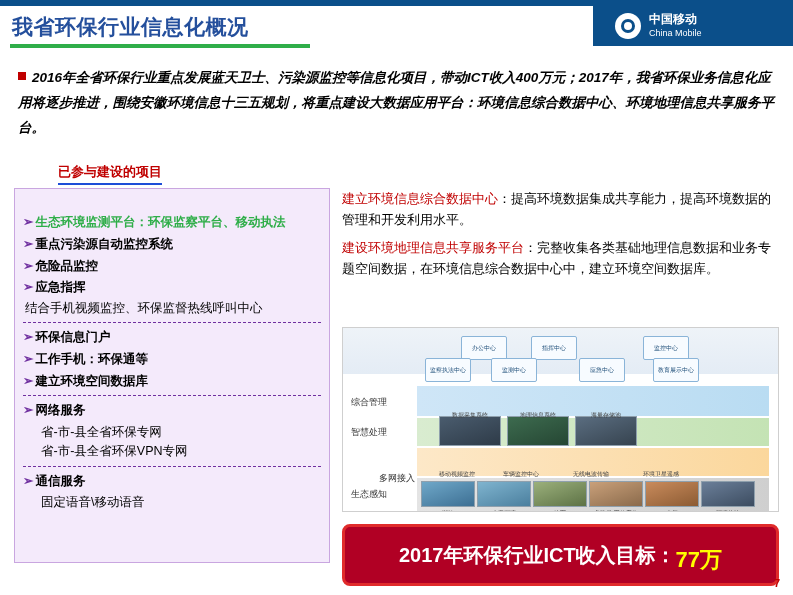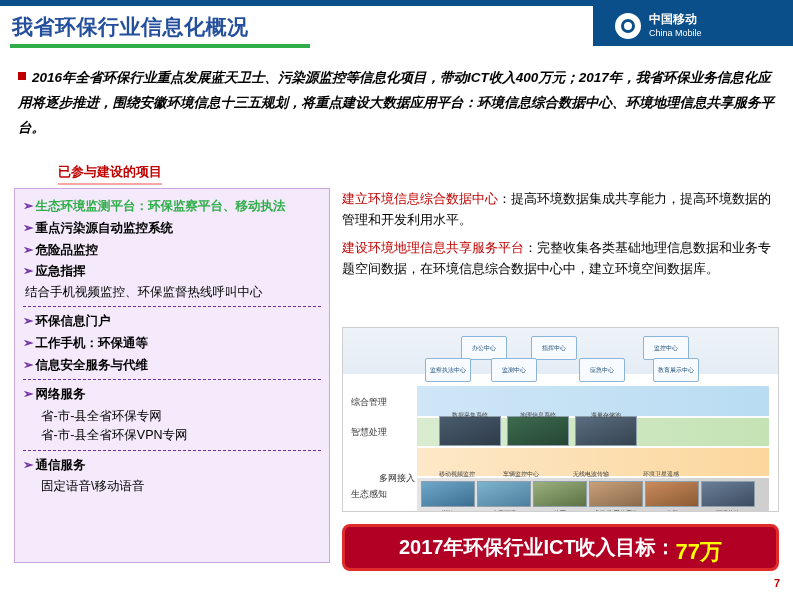--- a/index.html
+++ b/index.html
@@ -98,32 +98,32 @@
     vertical-align: 2px;
   }
 
   
   #left-title {
     position: absolute;
     left: 58px; top: 163px;
     font-size: 13px;
     font-weight: bold;
     color: #c00000;
-    border-bottom: 2px solid #fca5a5;
+    border-bottom: 2px solid #1d4ed8;
     padding-bottom: 2px;
   }
   #left-panel {
     position: absolute;
     left: 14px; top: 188px;
     width: 316px;
     height: 375px;
     background: #f4eafb;
     border: 1px solid #c9a6e0;
     box-sizing: border-box;
-    padding: 8px 6px 6px 8px;
+    padding: 24px 6px 6px 8px;
   }
   .lp-item {
     font-size: 12.5px;
     color: #000000;
     line-height: 1.5;
     margin-bottom: 3px;
   }
   .lp-arrow {
     color: #7030a0;
     font-weight: bold;
@@ -213,21 +213,21 @@
     color: #444444;
     text-align: center;
     width: 56px;
   }
 
   
   #goal-box {
     position: absolute;
     left: 342px; top: 524px;
     width: 437px;
-    height: 47px;
+    height: 62px;
     background: #b10024;
     border: 3px solid #e02b2b;
     border-radius: 8px;
     box-sizing: border-box;
     display: flex;
     align-items: center;
     justify-content: center;
   }
   #goal-text {
     color: #ffffff;
@@ -274,21 +274,21 @@
 <div id="left-panel">
   <div class="lp-item"><span class="lp-arrow">➢</span><span class="lp-green">生态环境监测平台：环保监察平台、移动执法</span></div>
   <div class="lp-item"><span class="lp-arrow">➢</span><span class="lp-bold">重点污染源自动监控系统</span></div>
   <div class="lp-item"><span class="lp-arrow">➢</span><span class="lp-bold">危险品监控</span></div>
   <div class="lp-item"><span class="lp-arrow">➢</span><span class="lp-bold">应急指挥</span></div>
   <div class="lp-note"><span>结合手机视频监控、环保监督热线呼叫中心</span></div>
 
   <div class="lp-divider"></div>
   <div class="lp-item"><span class="lp-arrow">➢</span><span class="lp-bold">环保信息门户</span></div>
   <div class="lp-item"><span class="lp-arrow">➢</span><span class="lp-bold">工作手机：环保通等</span></div>
-  <div class="lp-item"><span class="lp-arrow">➢</span><span class="lp-bold">信息安全服务与代维</span></div>
+  <div class="lp-item"><span class="lp-arrow">➢</span><span class="lp-bold">建立环境空间数据库</span></div>
 
   <div class="lp-divider"></div>
   <div class="lp-item"><span class="lp-arrow">➢</span><span class="lp-bold">网络服务</span></div>
   <div class="lp-sub"><span>省-市-县全省环保专网</span></div>
   <div class="lp-sub"><span>省-市-县全省环保VPN专网</span></div>
 
   <div class="lp-divider"></div>
   <div class="lp-item"><span class="lp-arrow">➢</span><span class="lp-bold">通信服务</span></div>
   <div class="lp-sub"><span>固定语音\移动语音</span></div>
 </div>

